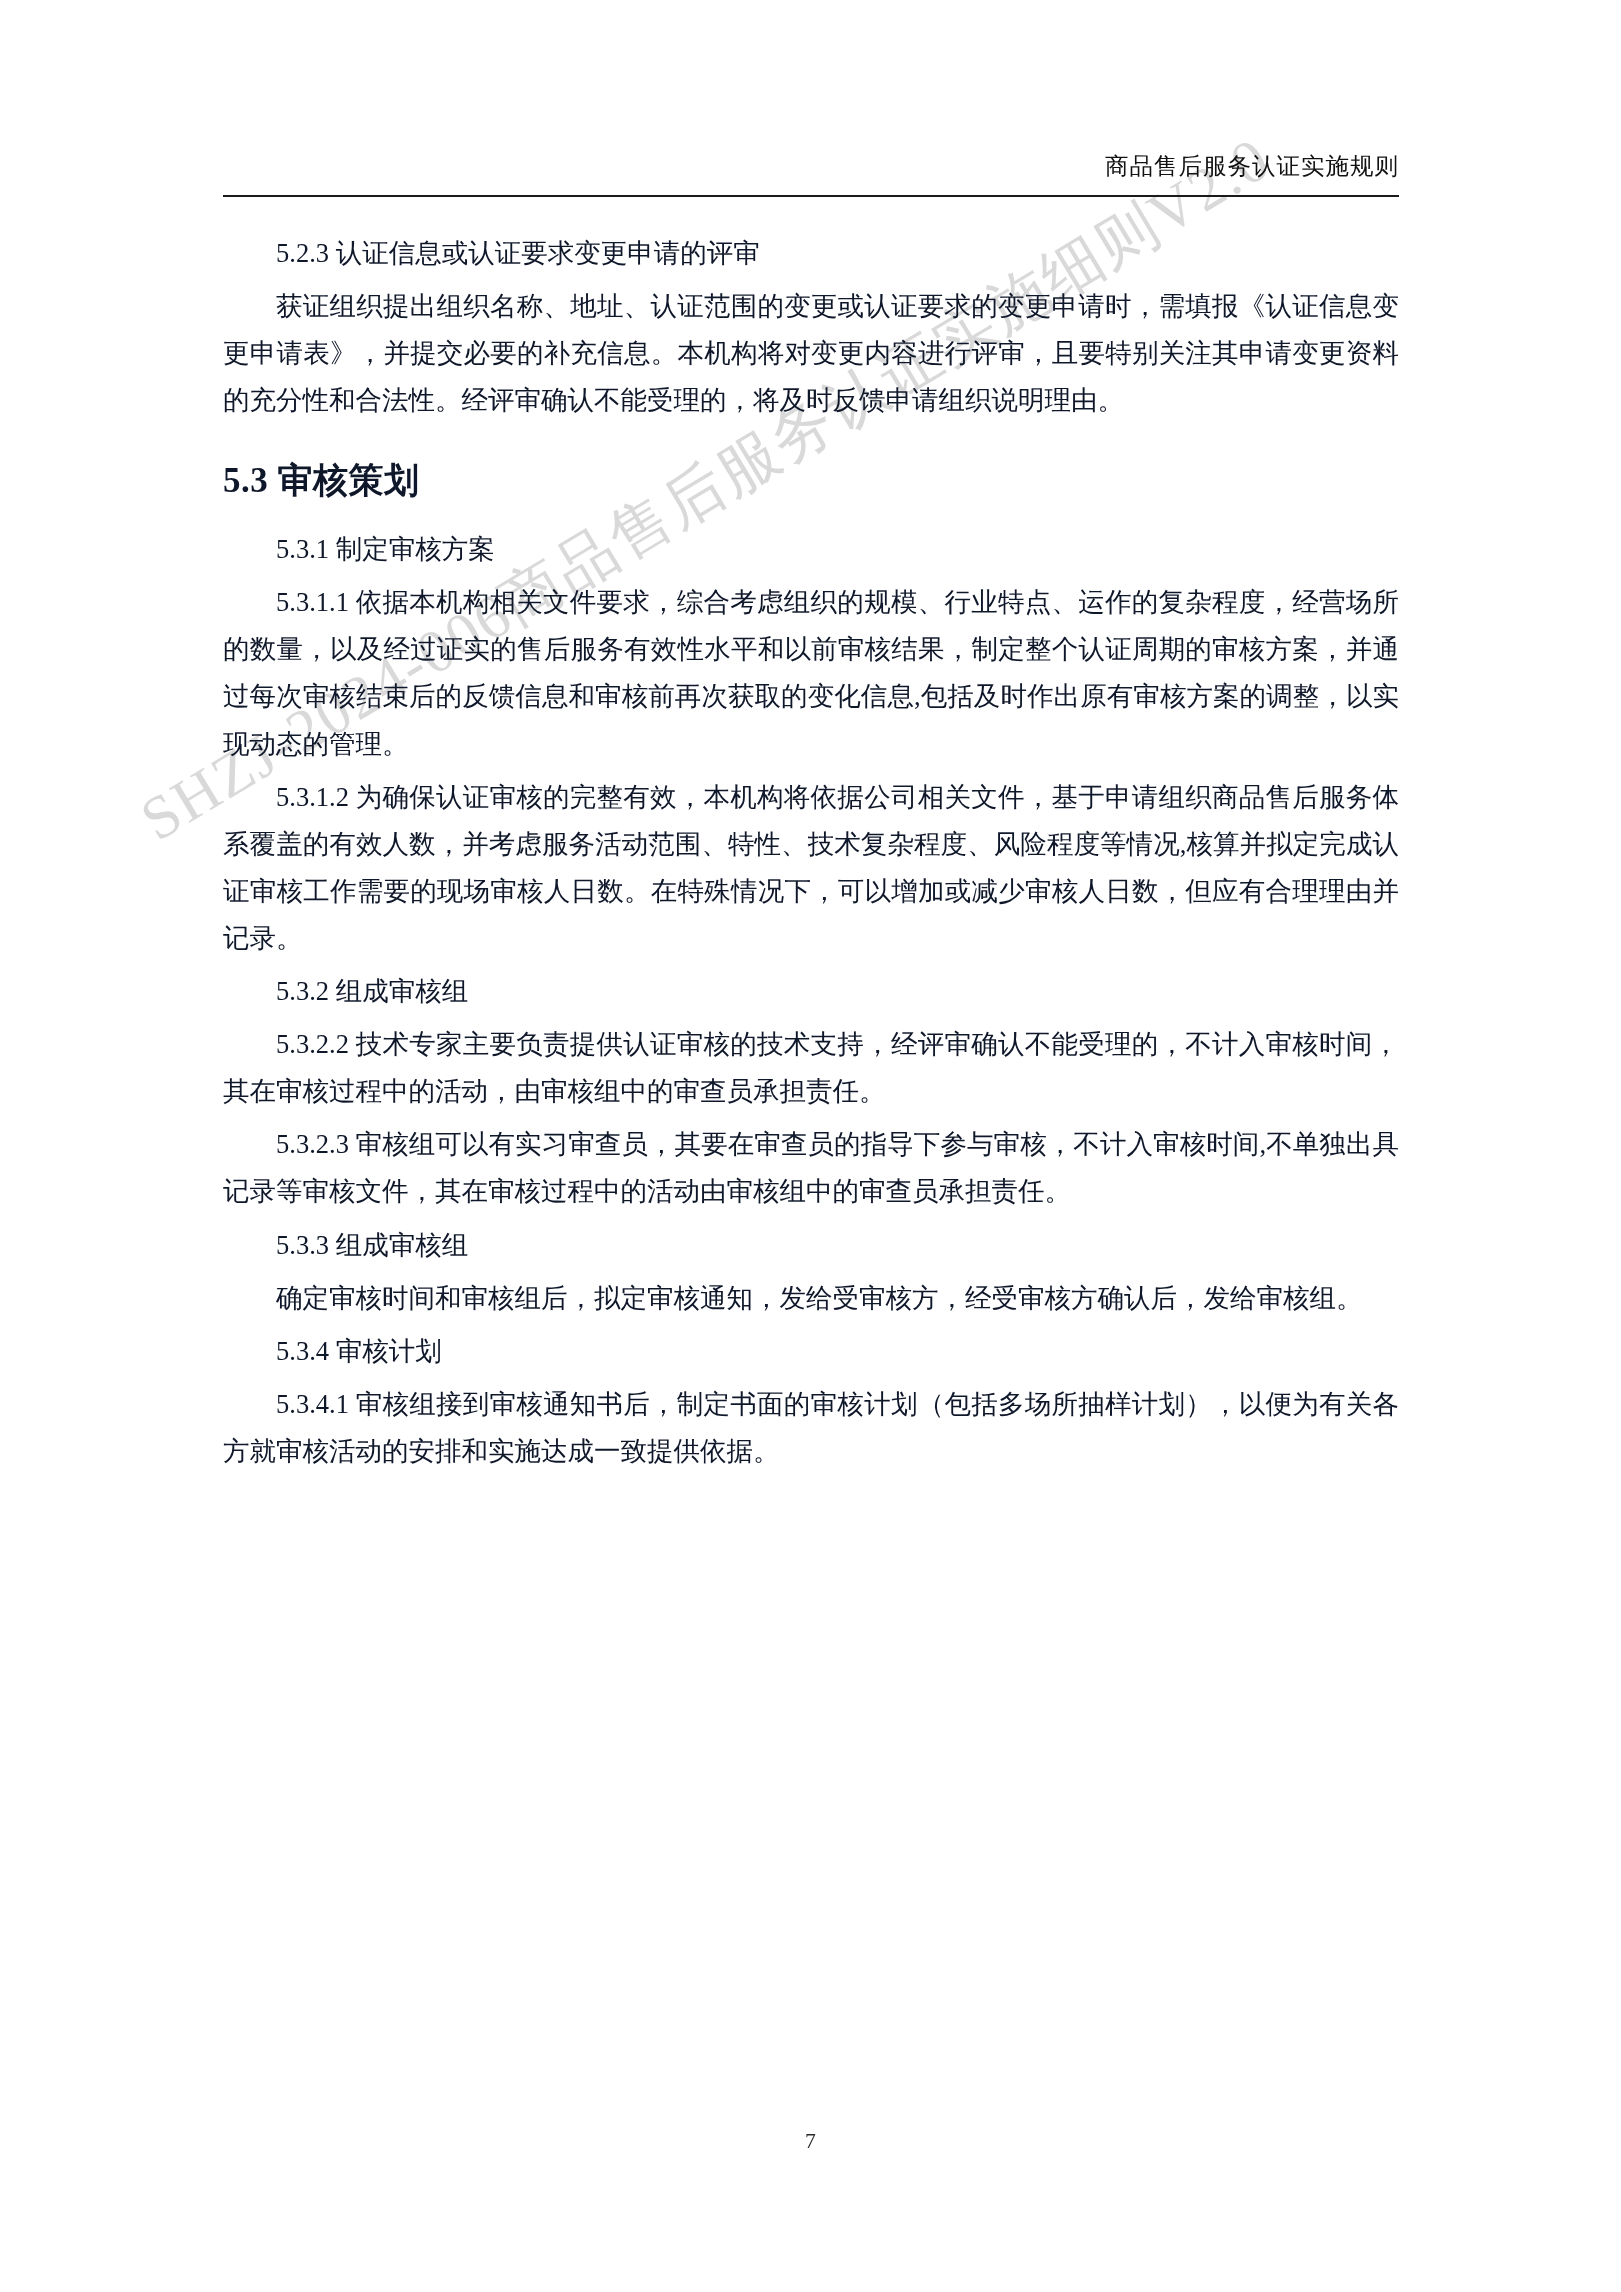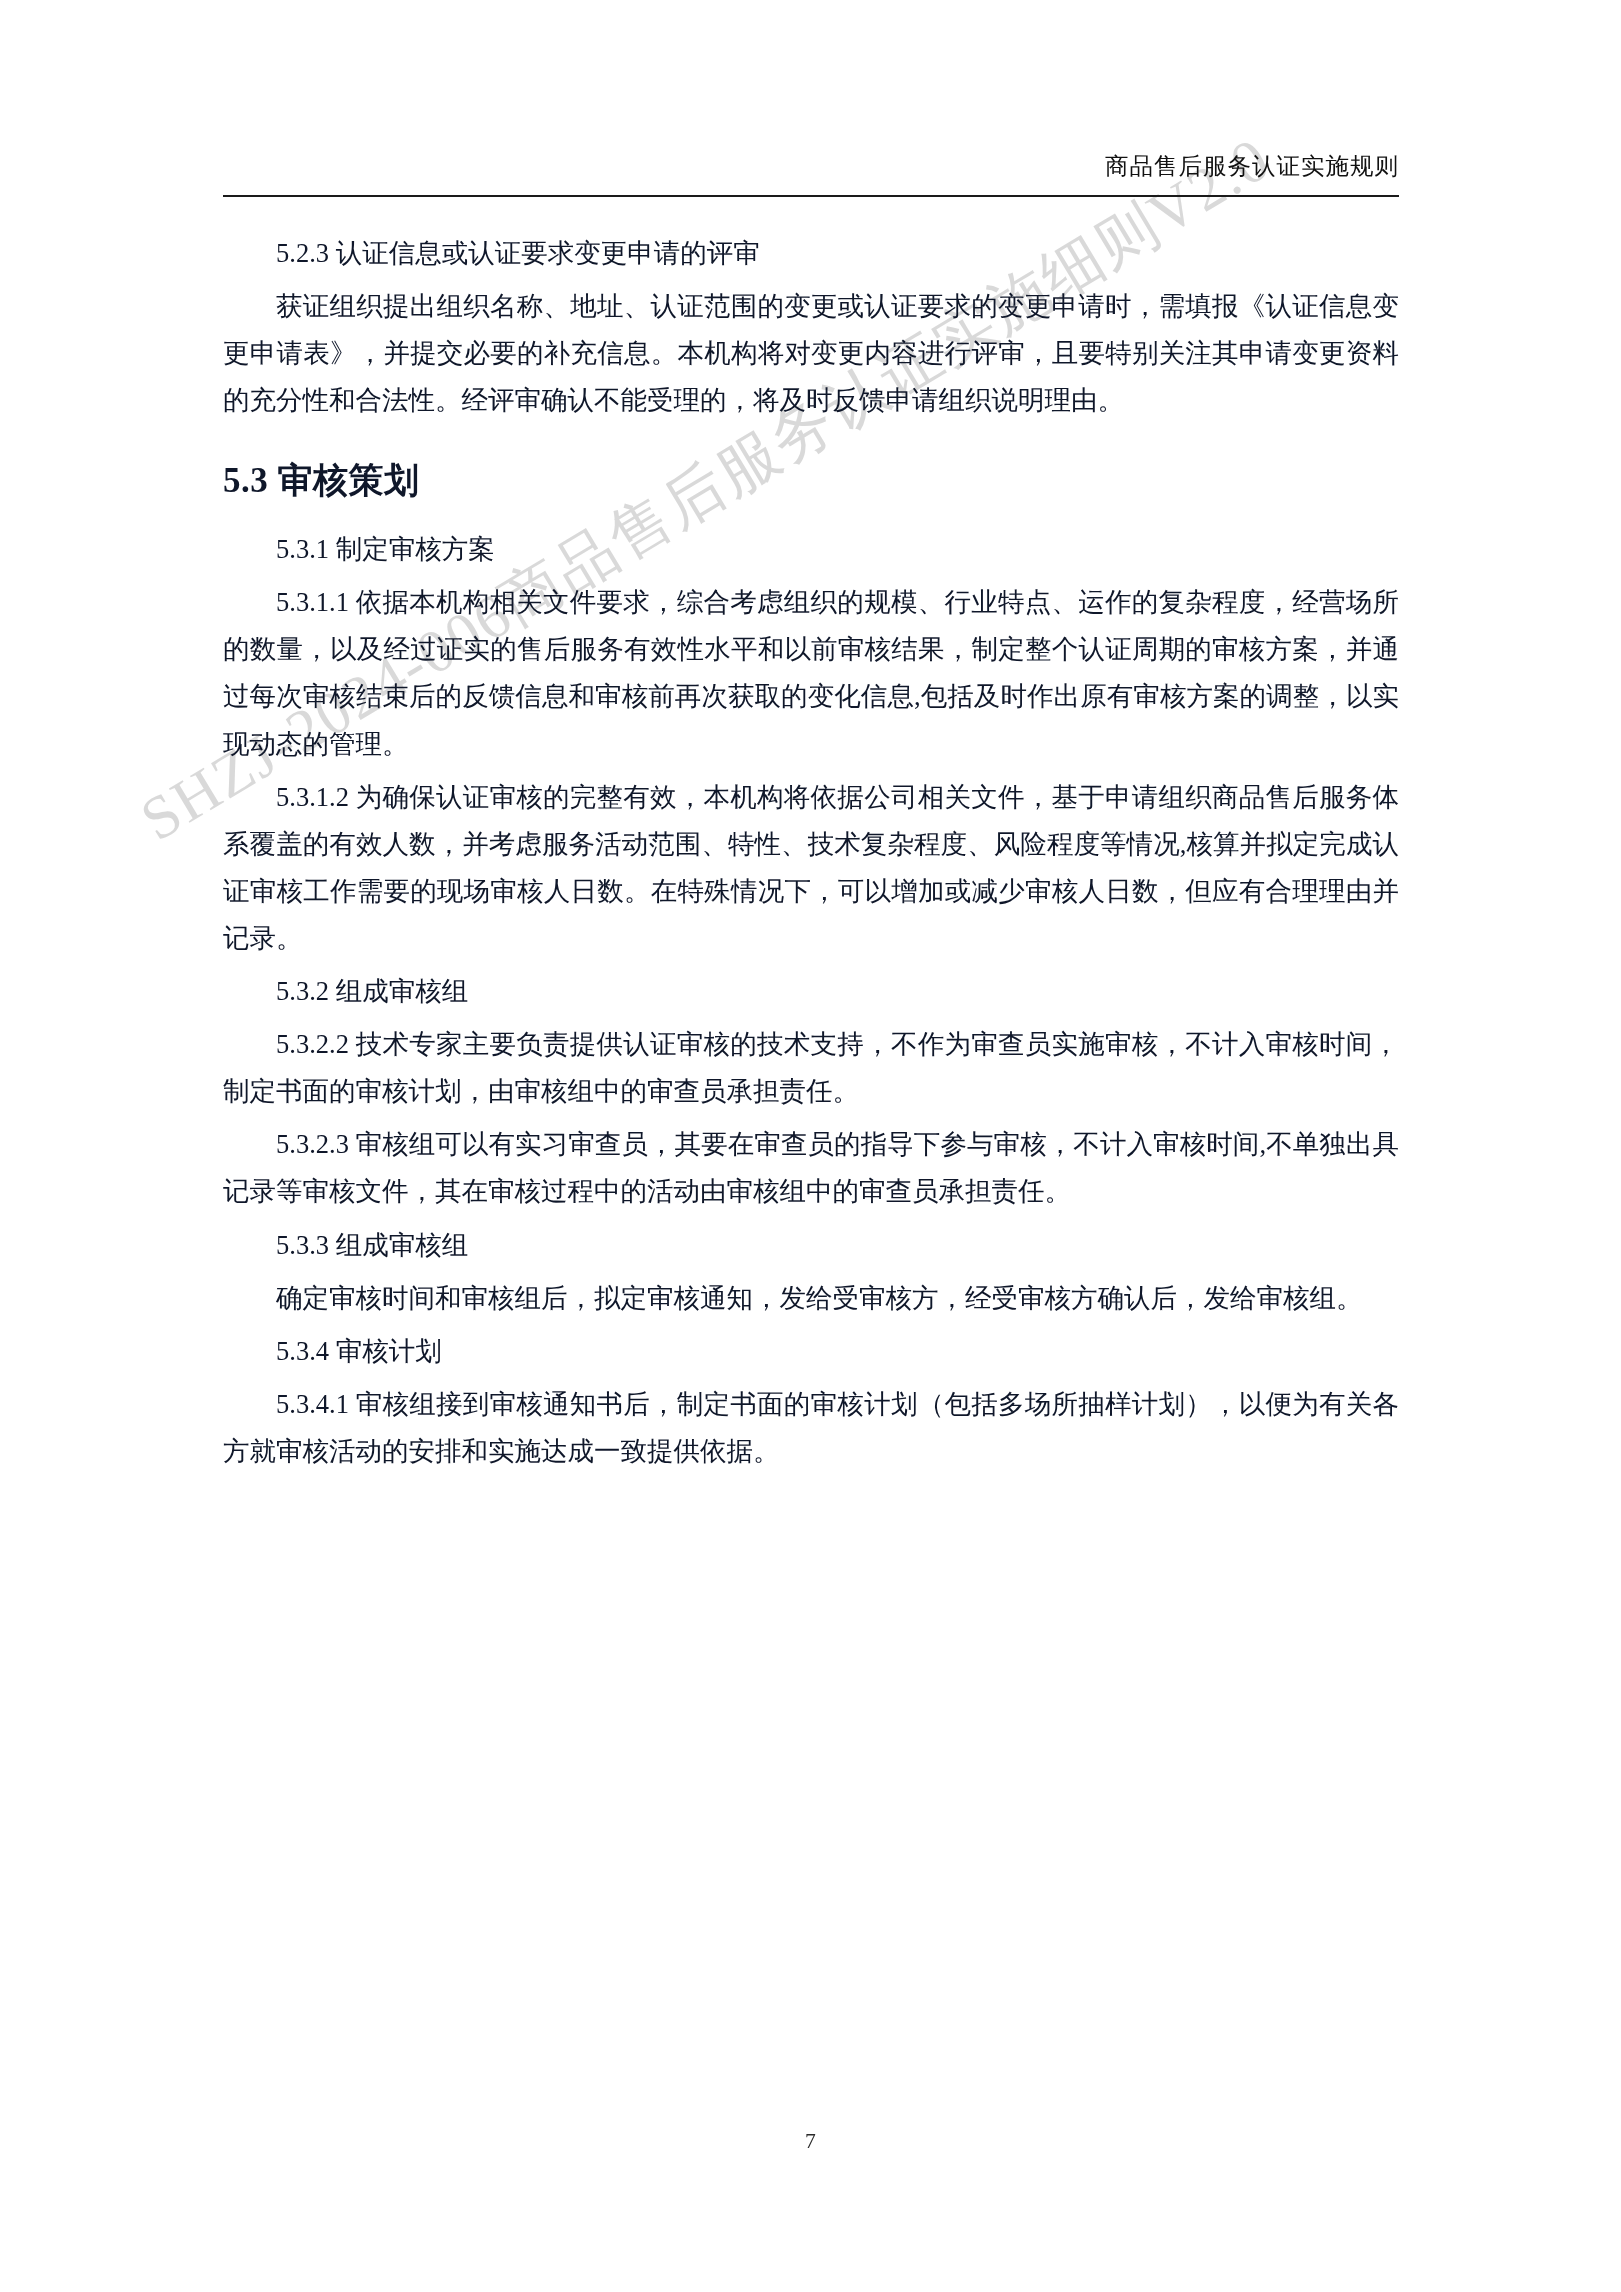--- a/index.html
+++ b/index.html
@@ -124,21 +124,21 @@
 
       <p class="para sub-head">5.3.1  制定审核方案</p>
 
       <p class="para">5.3.1.1  依据本机构相关文件要求，综合考虑组织的规模、行业特点、运作的复杂程度，经营场所的数量，以及经过证实的售后服务有效性水平和以前审核结果，制定整个认证周期的审核方案，并通过每次审核结束后的反馈信息和审核前再次获取的变化信息,包括及时作出原有审核方案的调整，以实现动态的管理。</p>
 
       <p class="para">5.3.1.2  为确保认证审核的完整有效，本机构将依据公司相关文件，基于申请组织商品售后服务体系覆盖的有效人数，并考虑服务活动范围、特性、技术复杂程度、风险程度等情况,核算并拟定完成认证审核工作需要的现场审核人日数。在特殊情况下，可以增加或减少审核人日数，但应有合理理由并记录。</p>
 
       <p class="para sub-head">5.3.2  组成审核组</p>
 
 
-      <p class="para">5.3.2.2  技术专家主要负责提供认证审核的技术支持，不作为审查员实施审核，不计入审核时间，制定书面的审核计划，由审核组中的审查员承担责任。</p>
+      <p class="para">5.3.2.2  技术专家主要负责提供认证审核的技术支持，经评审确认不能受理的，不计入审核时间，其在审核过程中的活动，由审核组中的审查员承担责任。</p>
 
       <p class="para">5.3.2.3  审核组可以有实习审查员，其要在审查员的指导下参与审核，不计入审核时间,不单独出具记录等审核文件，其在审核过程中的活动由审核组中的审查员承担责任。</p>
 
       <p class="para sub-head">5.3.3  组成审核组</p>
 
       <p class="para">确定审核时间和审核组后，拟定审核通知，发给受审核方，经受审核方确认后，发给审核组。</p>
 
       <p class="para sub-head">5.3.4  审核计划</p>
 
       <p class="para">5.3.4.1  审核组接到审核通知书后，制定书面的审核计划（包括多场所抽样计划），以便为有关各方就审核活动的安排和实施达成一致提供依据。</p>

